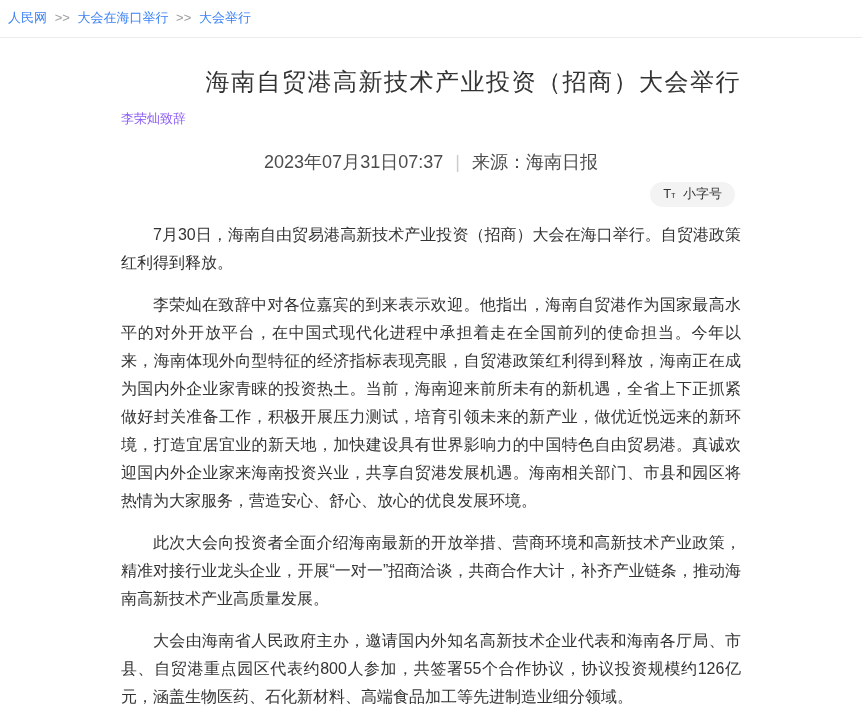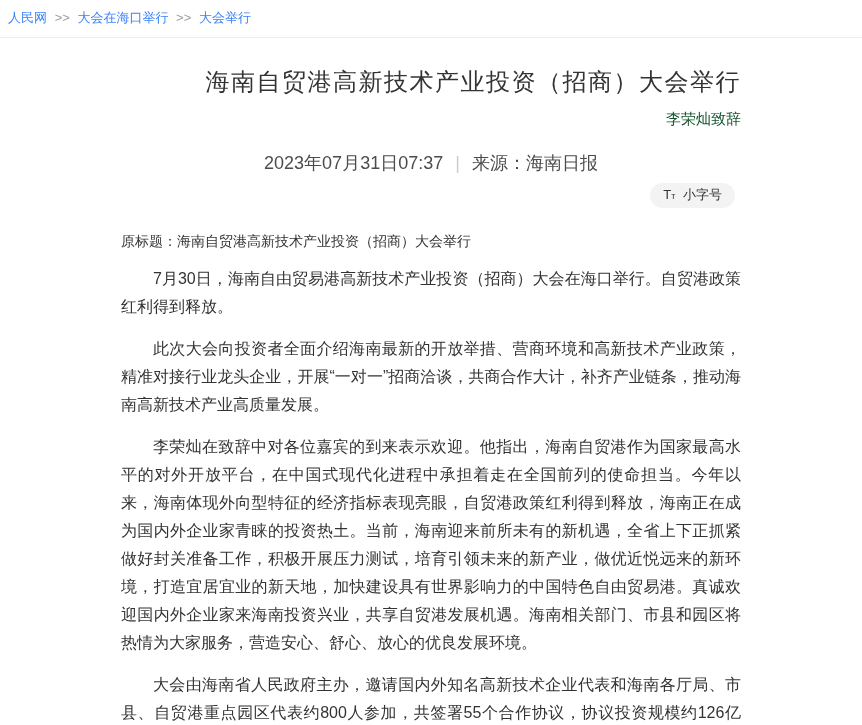--- a/index.html
+++ b/index.html
@@ -41,23 +41,23 @@
     margin: 28px 0 0 0;
     font-size: 24px;
     font-weight: 400;
     letter-spacing: 1.5px;
     color: #333333;
     text-align: right;
     line-height: 1.3;
   }
   .subtitle {
     margin-top: 13px;
-    text-align: right;
-    color: #14532d;
-    font-size: 15px;
+    text-align: left;
+    color: #8b5cf6;
+    font-size: 13px;
   }
   .meta {
     margin-top: 22px;
     text-align: center;
     color: #4c4c4c;
     font-size: 18px;
   }
   .meta .meta-sep {
     color: #cccccc;
     margin: 0 7px;
@@ -132,21 +132,20 @@
       <span>来源：</span><a>海南日报</a>
     </div>
 
     <div class="toolbar">
       <button class="font-size-btn">
         <span class="tt"><span class="t-big">T</span><span class="t-small">т</span></span>
         <span>小字号</span>
       </button>
     </div>
 
-    <div class="original-title">原标题：海南自贸港高新技术产业投资（招商）大会举行</div>
 
     <p class="para">7月30日，海南自由贸易港高新技术产业投资（招商）大会在海口举行。自贸港政策红利得到释放。</p>
+    <p class="para">李荣灿在致辞中对各位嘉宾的到来表示欢迎。他指出，海南自贸港作为国家最高水平的对外开放平台，在中国式现代化进程中承担着走在全国前列的使命担当。今年以来，海南体现外向型特征的经济指标表现亮眼，自贸港政策红利得到释放，海南正在成为国内外企业家青睐的投资热土。当前，海南迎来前所未有的新机遇，全省上下正抓紧做好封关准备工作，积极开展压力测试，培育引领未来的新产业，做优近悦远来的新环境，打造宜居宜业的新天地，加快建设具有世界影响力的中国特色自由贸易港。真诚欢迎国内外企业家来海南投资兴业，共享自贸港发展机遇。海南相关部门、市县和园区将热情为大家服务，营造安心、舒心、放心的优良发展环境。</p>
     <p class="para">此次大会向投资者全面介绍海南最新的开放举措、营商环境和高新技术产业政策，精准对接行业龙头企业，开展“一对一”招商洽谈，共商合作大计，补齐产业链条，推动海南高新技术产业高质量发展。</p>
-    <p class="para">李荣灿在致辞中对各位嘉宾的到来表示欢迎。他指出，海南自贸港作为国家最高水平的对外开放平台，在中国式现代化进程中承担着走在全国前列的使命担当。今年以来，海南体现外向型特征的经济指标表现亮眼，自贸港政策红利得到释放，海南正在成为国内外企业家青睐的投资热土。当前，海南迎来前所未有的新机遇，全省上下正抓紧做好封关准备工作，积极开展压力测试，培育引领未来的新产业，做优近悦远来的新环境，打造宜居宜业的新天地，加快建设具有世界影响力的中国特色自由贸易港。真诚欢迎国内外企业家来海南投资兴业，共享自贸港发展机遇。海南相关部门、市县和园区将热情为大家服务，营造安心、舒心、放心的优良发展环境。</p>
     <p class="para">大会由海南省人民政府主办，邀请国内外知名高新技术企业代表和海南各厅局、市县、自贸港重点园区代表约800人参加，共签署55个合作协议，协议投资规模约126亿元，涵盖生物医药、石化新材料、高端食品加工等先进制造业细分领域。</p>
 
   </div>
 </div>
 
 </body></html>

